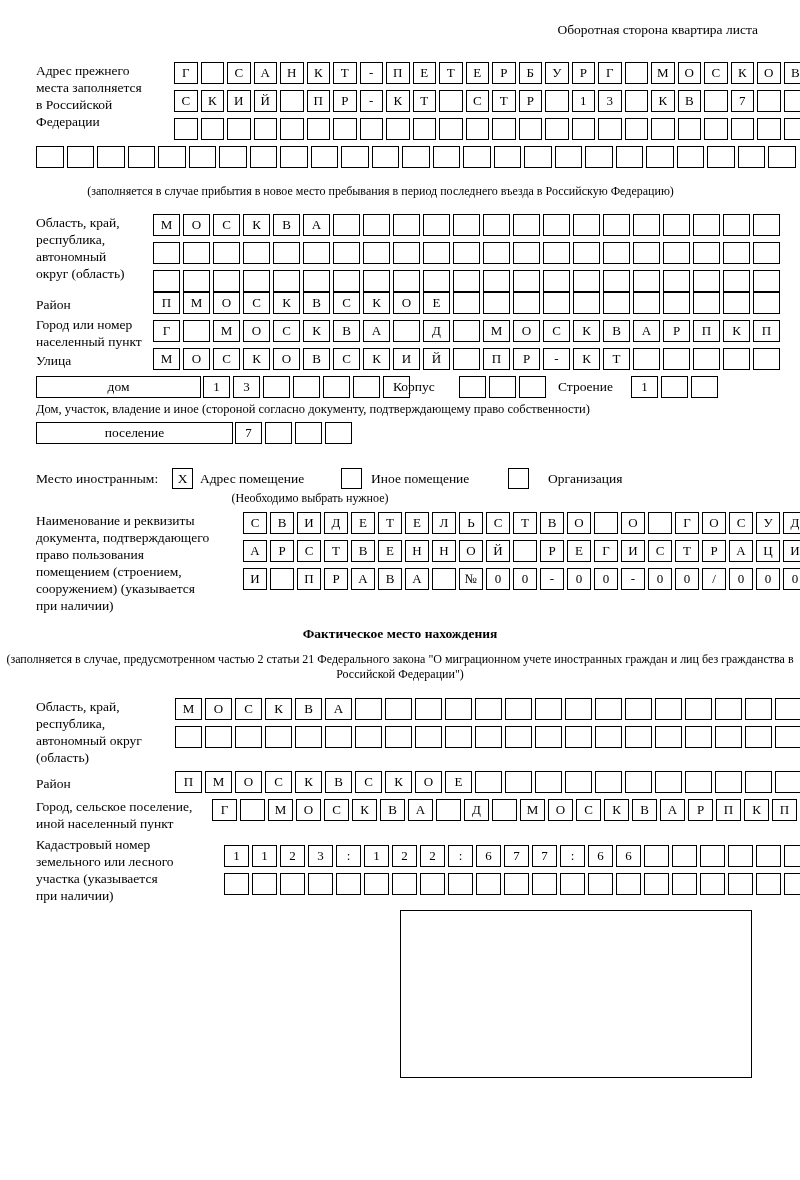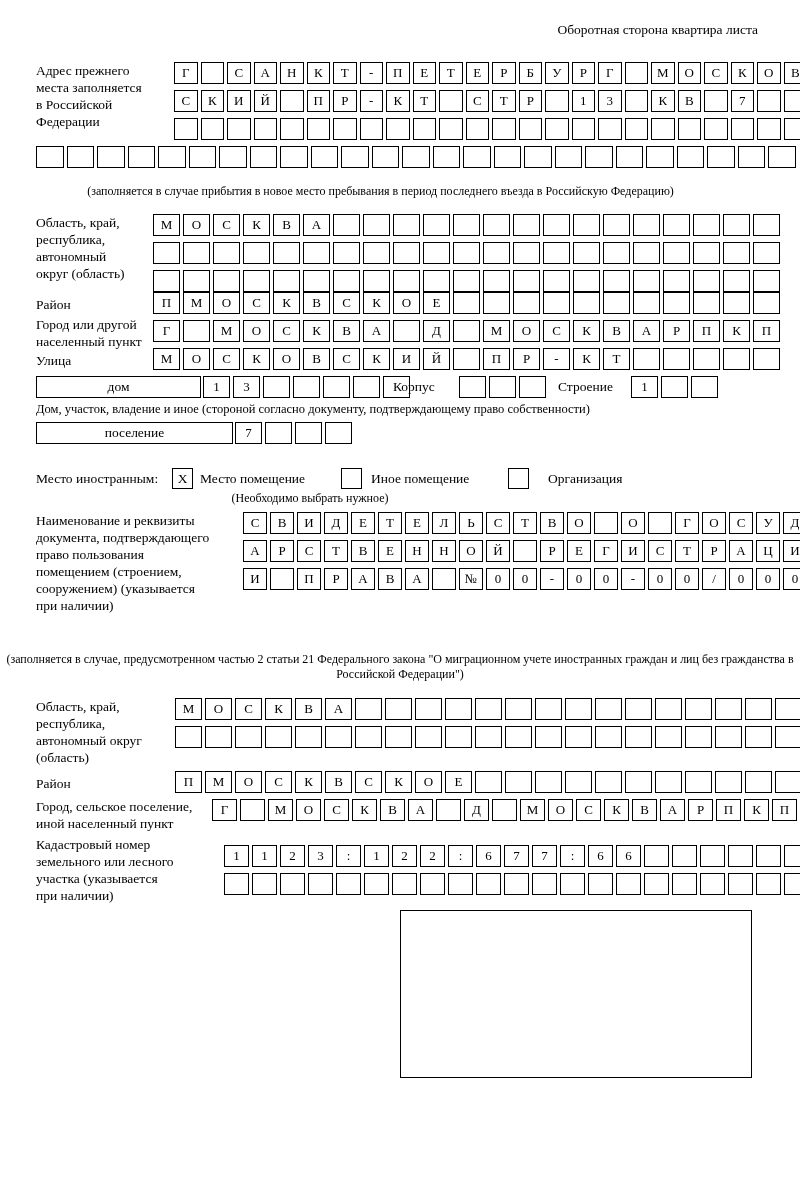--- a/index.html
+++ b/index.html
@@ -313,21 +313,21 @@
       <div class="cell" style="width: 27px;"></div>
       <div class="cell" style="width: 27px;"></div>
       <div class="cell" style="width: 27px;"></div>
       <div class="cell" style="width: 27px;"></div>
       <div class="cell" style="width: 27px;"></div>
       <div class="cell" style="width: 27px;"></div>
       <div class="cell" style="width: 27px;"></div>
       <div class="cell" style="width: 27px;"></div>
     </div>
 
-  <div class="lbl" style="left:36px; top:316px; width:150px;">Город или другой
+  <div class="lbl" style="left:36px; top:316px; width:150px;">Город или номер
 населенный пункт</div>
   <div class="cells" id="s2-city" style="left:153px; top:320px;">
       <div class="cell" style="width: 27px;">Г</div>
       <div class="cell" style="width: 27px;"></div>
       <div class="cell" style="width: 27px;">М</div>
       <div class="cell" style="width: 27px;">О</div>
       <div class="cell" style="width: 27px;">С</div>
       <div class="cell" style="width: 27px;">К</div>
       <div class="cell" style="width: 27px;">В</div>
       <div class="cell" style="width: 27px;">А</div>
@@ -399,21 +399,21 @@
   <div class="boxlabel" style="left:36px; top:422px; width:197px;">поселение</div>
   <div class="cells" id="s2-flat" style="left:235px; top:422px;">
       <div class="cell" style="width: 27px;">7</div>
       <div class="cell" style="width: 27px;"></div>
       <div class="cell" style="width: 27px;"></div>
       <div class="cell" style="width: 27px;"></div>
     </div>
 
   <div class="inline-txt" style="left:36px; top:468px;">Место иностранным:</div>
   <div class="chk" style="left:172px; top:468px;">X</div>
-  <div class="inline-txt" style="left:200px; top:468px;">Место помещение</div>
+  <div class="inline-txt" style="left:200px; top:468px;">Адрес помещение</div>
   <div class="chk" style="left:341px; top:468px;"></div>
   <div class="inline-txt" style="left:371px; top:468px;">Иное помещение</div>
   <div class="chk" style="left:508px; top:468px;"></div>
   <div class="inline-txt" style="left:548px; top:468px;">Организация</div>
   <div class="note" style="left:130px; top:491px; width:360px;">(Необходимо выбрать нужное)</div>
 
   <div class="lbl" style="left:36px; top:512px; width:205px;">Наименование и реквизиты
 документа, подтверждающего
 право пользования
 помещением (строением,
@@ -482,20 +482,21 @@
       <div class="cell" style="width: 24px;">0</div>
       <div class="cell" style="width: 24px;">-</div>
       <div class="cell" style="width: 24px;">0</div>
       <div class="cell" style="width: 24px;">0</div>
       <div class="cell" style="width: 24px;">/</div>
       <div class="cell" style="width: 24px;">0</div>
       <div class="cell" style="width: 24px;">0</div>
       <div class="cell" style="width: 24px;">0</div>
     </div>
 
+  <div class="sect-title" style="top:626px;">Фактическое место нахождения</div>
   <div class="note" style="left:0; top:652px; width:800px;">(заполняется в случае, предусмотренном частью 2 статьи 21 Федерального закона
 "О миграционном учете иностранных граждан и лиц без гражданства в Российской Федерации")</div>
 
   <div class="lbl" style="left:36px; top:698px; width:145px;">Область, край,
 республика,
 автономный округ
 (область)</div>
   <div class="cells" id="al-region-0" style="left:175px; top:698px;">
       <div class="cell" style="width: 27px;">М</div>
       <div class="cell" style="width: 27px;">О</div>

